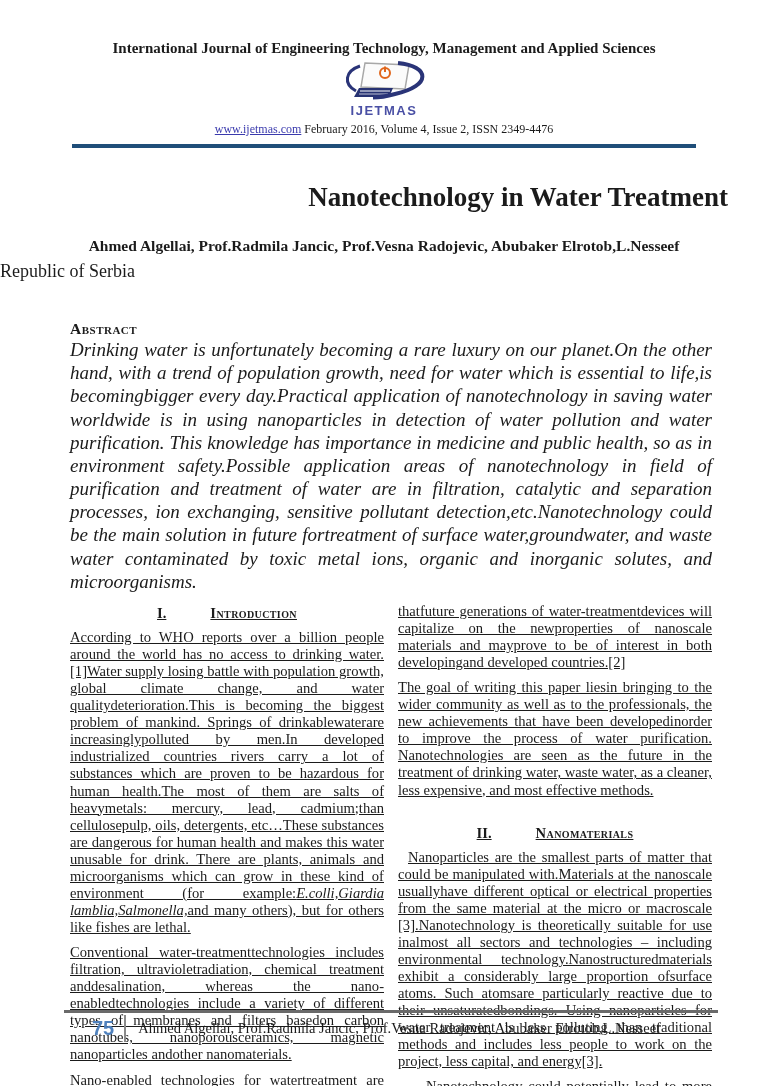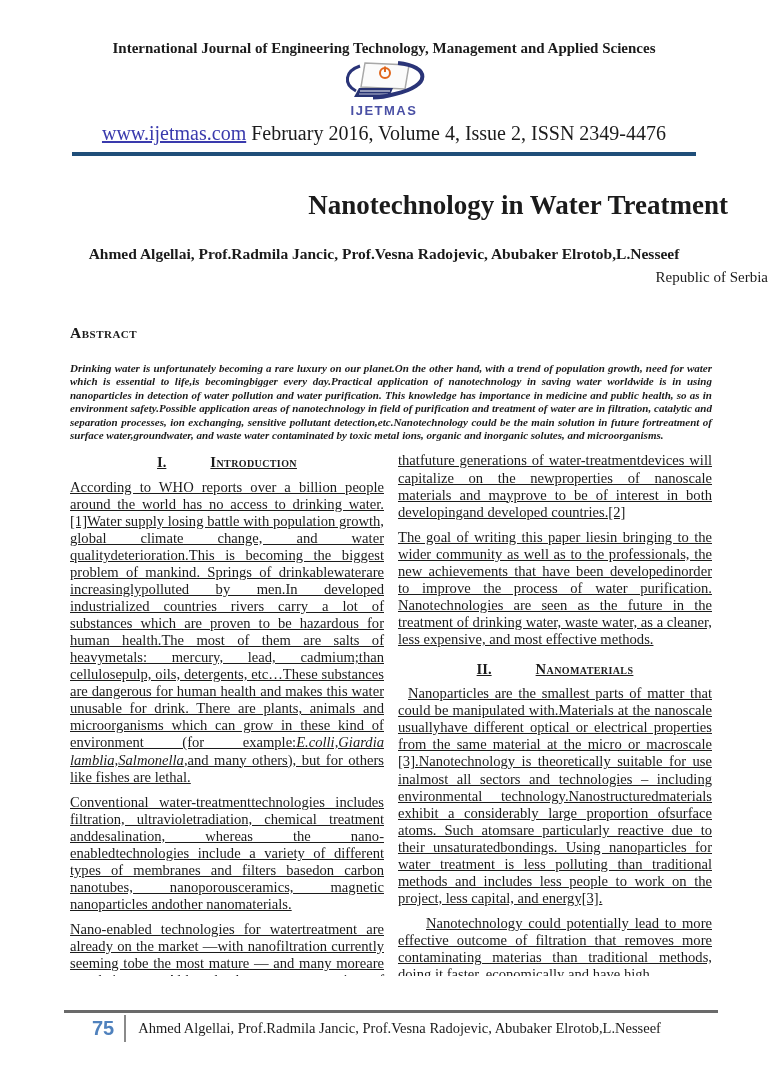--- a/index.html
+++ b/index.html
@@ -14,46 +14,46 @@
   }
   
   .header { text-align:center; padding-top:40px; }
   .journal-title { font-size:15px; font-weight:bold; }
   .logo-wrap { margin-top:4px; line-height:0; }
   .logo-text {
     font-family:"Liberation Sans", sans-serif;
     font-size:13px; font-weight:bold; letter-spacing:1.5px;
     color:#4a50a5; line-height:14px; margin-top:1px;
   }
-  .header-info { font-size:20px; margin-top:4px; }
+  .header-info { font-size:12px; margin-top:4px; }
   .site-link { color:#3a3aad; text-decoration:underline; cursor:pointer; }
   .header-rule { height:4px; background:#1f4e79; margin:7px 72px 0 72px; }
   
   .paper-title { font-size:27px; font-weight:bold; text-align:right; margin:34px 40px 0 40px; }
   .authors-line { font-size:15.5px; font-weight:bold; text-align:center; margin-top:24px; }
-  .affiliation-line { font-size:15px; text-align:right; margin-top:6px; }
+  .affiliation-line { font-size:18px; text-align:left; margin-top:6px; }
   
   .abstract { margin:38px 56px 0 70px; }
   .abstract-heading { font-size:15.5px; font-weight:bold; font-variant:small-caps; letter-spacing:.5px;font-family:Liberation Serif, serif; }
   .abstract-body {
-    font-style:italic; font-size:11px; line-height:1.22;
-    text-align:justify; margin-top:20px;font-weight:bold;
+    font-style:italic; font-size:19px; line-height:1.22;
+    text-align:justify; margin-top:0;
   }
   
   .columns {
     display:flex; gap:14px;
     margin:10px 56px 0 70px;
     height:524px; overflow:hidden;
     font-size:14.6px; line-height:1.17; text-align:justify;
   }
   .col { flex:1; min-width:0;text-decoration:underline; }
   .section-heading { text-align:center; font-weight:bold; margin:2px 0 7px 0; }
   .sec-num { margin-right:44px; }
   .sec-name { font-variant:small-caps; letter-spacing:.4px; }
-  .section-heading.spaced { margin-top:13px; }
+  .section-heading.spaced { margin-top:26px; }
   .col p { margin:0 0 8px 0; }
   .species { font-style:italic; }
   .indent-sm { text-indent:10px; }
   .indent-lg { text-indent:28px; }
   
   .footer { position:absolute; left:0; right:0; top:1010px; }
   .footer-rule { height:3px; background:#6a6a6a; margin:0 50px 0 64px; }
   .footer-row { display:flex; align-items:center; margin:2px 50px 0 64px; }
   .page-num {
     font-family:"Liberation Sans", sans-serif;

